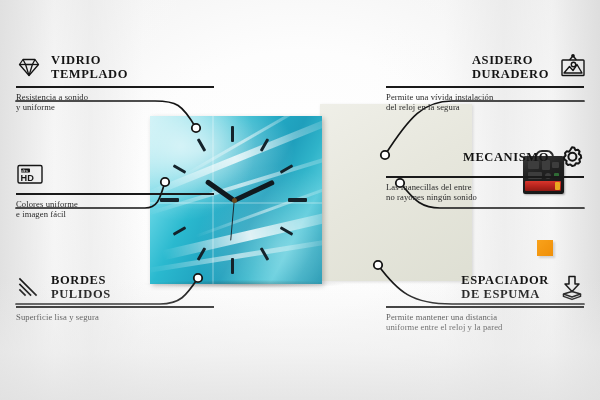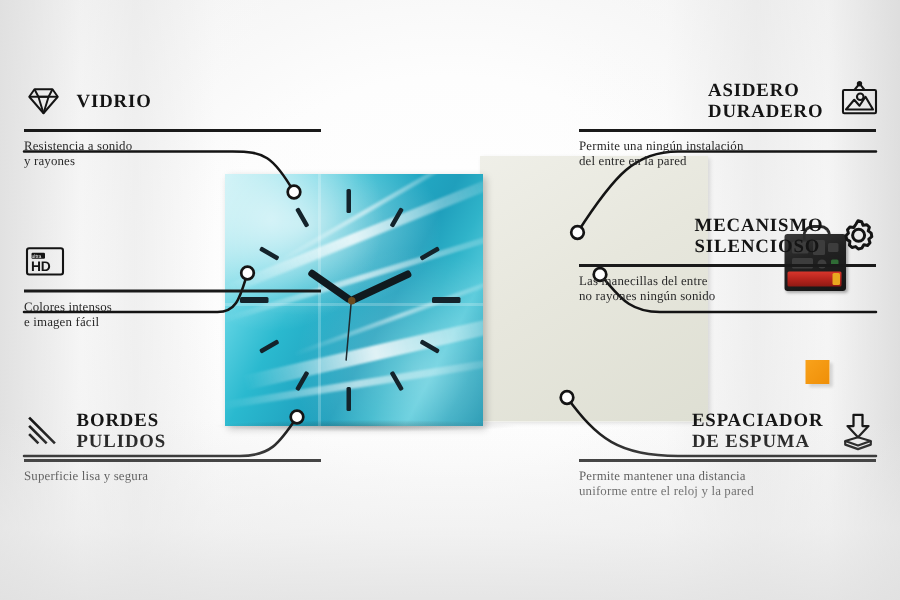--- a/index.html
+++ b/index.html
@@ -340,46 +340,47 @@
             <path d="M3.5,10.5 L7,5.5 L19,5.5 L22.5,10.5 L13,21.5 Z"></path>
             <path d="M3.5,10.5 L22.5,10.5"></path>
             <path d="M7,5.5 L9.6,10.5 L13,21.5"></path>
             <path d="M19,5.5 L16.4,10.5 L13,21.5"></path>
             <path d="M9.6,10.5 L16.4,10.5"></path>
           </g>
         </svg>
       </span>
       <span class="feat-title">
         <span>VIDRIO</span><br>
+        <span>TEMPLADO</span>
       </span>
     </div>
     <div class="feat-rule"></div>
     <div class="feat-desc">
       <span>Resistencia a sonido</span><br>
-      <span>y rayones</span>
+      <span>y uniforme</span>
     </div>
   </div>
 
   <div class="feature left" style="left:16px; top:157px;">
     <div class="feat-head">
       <span class="ico">
         <svg width="28" height="26" viewBox="0 0 28 26">
           <rect x="2" y="4.5" width="24" height="17.5" rx="1.5" fill="none" stroke="#141414" stroke-width="1.4"></rect>
           <rect x="5" y="7.5" width="9" height="4" rx="0.8" fill="#141414"></rect>
           <text x="5" y="11" font-family="Liberation Sans, sans-serif" font-size="3.4" fill="#ffffff">ultra</text>
           <text x="4.6" y="19.6" font-family="Liberation Sans, sans-serif" font-size="9.2" font-weight="bold" fill="#141414">HD</text>
         </svg>
       </span>
       <span class="feat-title">
         <br>
       </span>
     </div>
     <div class="feat-rule"></div>
     <div class="feat-desc">
-      <span>Colores intensos</span><br>
+      <span>Colores uniforme</span><br>
       <span>e imagen fácil</span>
     </div>
   </div>
 
   <div class="feature left" style="left:16px; top:270px;">
     <div class="feat-head">
       <span class="ico">
         <svg width="26" height="26" viewBox="0 0 26 26">
           <g stroke="#141414" stroke-width="1.7" stroke-linecap="square" fill="none">
             <path d="M4,5 L20,21"></path>
@@ -413,38 +414,37 @@
           </g>
         </svg>
       </span>
       <span class="feat-title">
         <span>ASIDERO</span><br>
         <span>DURADERO</span>
       </span>
     </div>
     <div class="feat-rule"></div>
     <div class="feat-desc">
-      <span>Permite una ningún instalación</span><br>
-      <span>del entre en la pared</span>
+      <span>Permite una vívida instalación</span><br>
+      <span>del reloj en la segura</span>
     </div>
   </div>
 
   <div class="feature right" style="left:386px; top:140px;">
     <div class="feat-head">
       <span class="ico">
         <svg width="28" height="28" viewBox="0 0 28 28">
           <g fill="none" stroke="#141414" stroke-width="2" stroke-linejoin="round">
             <path d="M14,3.2 L16.4,3.8 L17.4,6.2 L19.9,5.8 L21.6,7.5 L20.8,9.9 L22.8,11.4 L23.2,13.8 L21.2,15.4 L22,17.8 L20.4,19.6 L17.9,19.2 L16.6,21.4 L14.2,22 L12.4,20.4 L10,21 L8.3,19.4 L8.6,16.9 L6.5,15.6 L5.9,13.2 L7.6,11.5 L7,9.1 L8.6,7.3 L11.1,7.7 L12.6,5.5 Z"></path>
             <circle cx="14.4" cy="12.8" r="4"></circle>
           </g>
         </svg>
       </span>
       <span class="feat-title">
         <span>MECANISMO</span><br>
-        <span>SILENCIOSO</span>
       </span>
     </div>
     <div class="feat-rule"></div>
     <div class="feat-desc">
       <span>Las manecillas del entre</span><br>
       <span>no rayones ningún sonido</span>
     </div>
   </div>
 
   <div class="feature right" style="left:386px; top:270px;">

